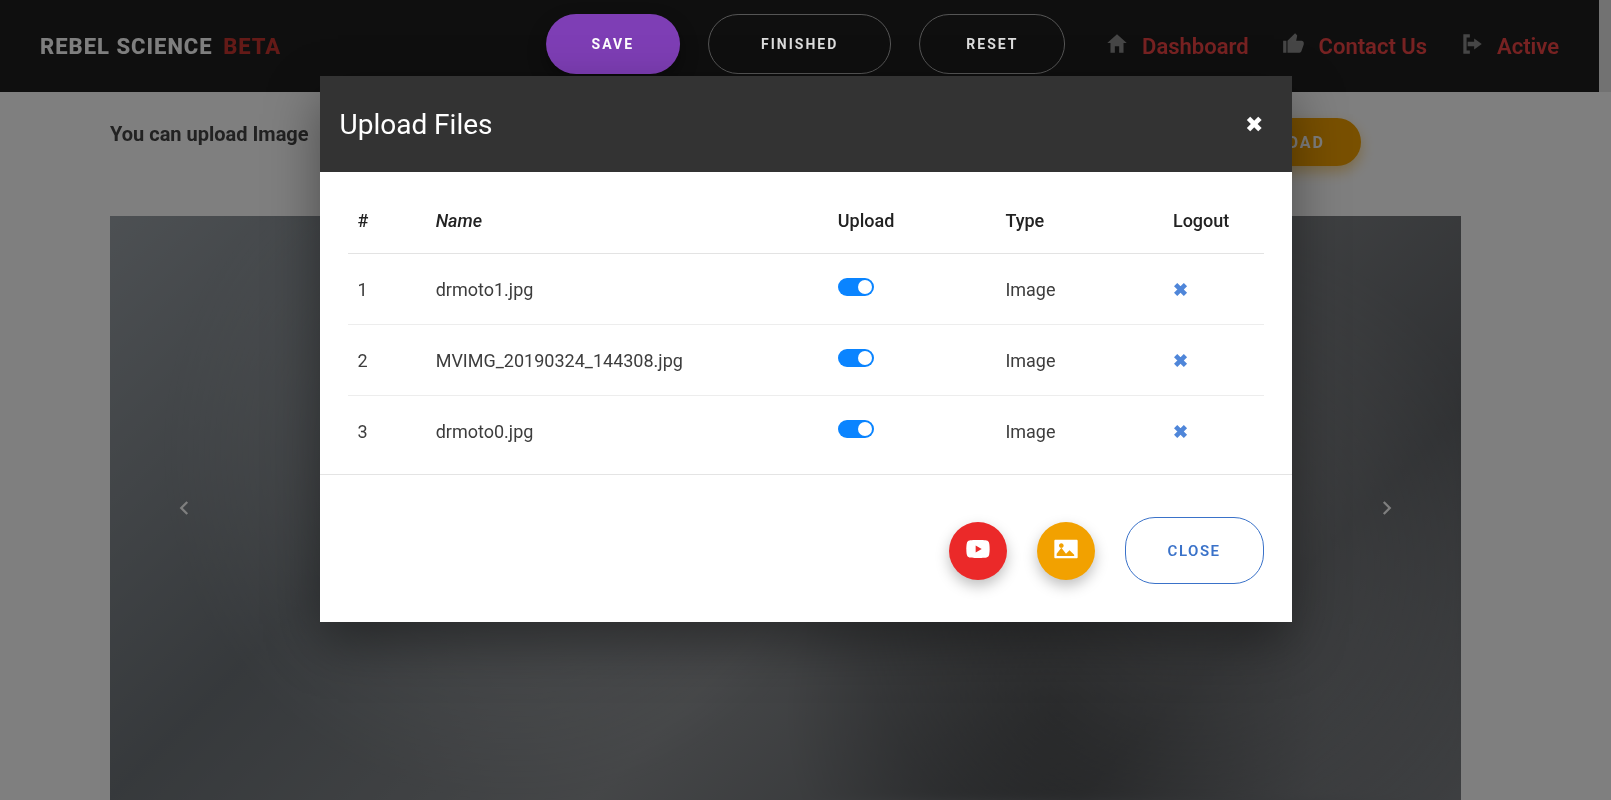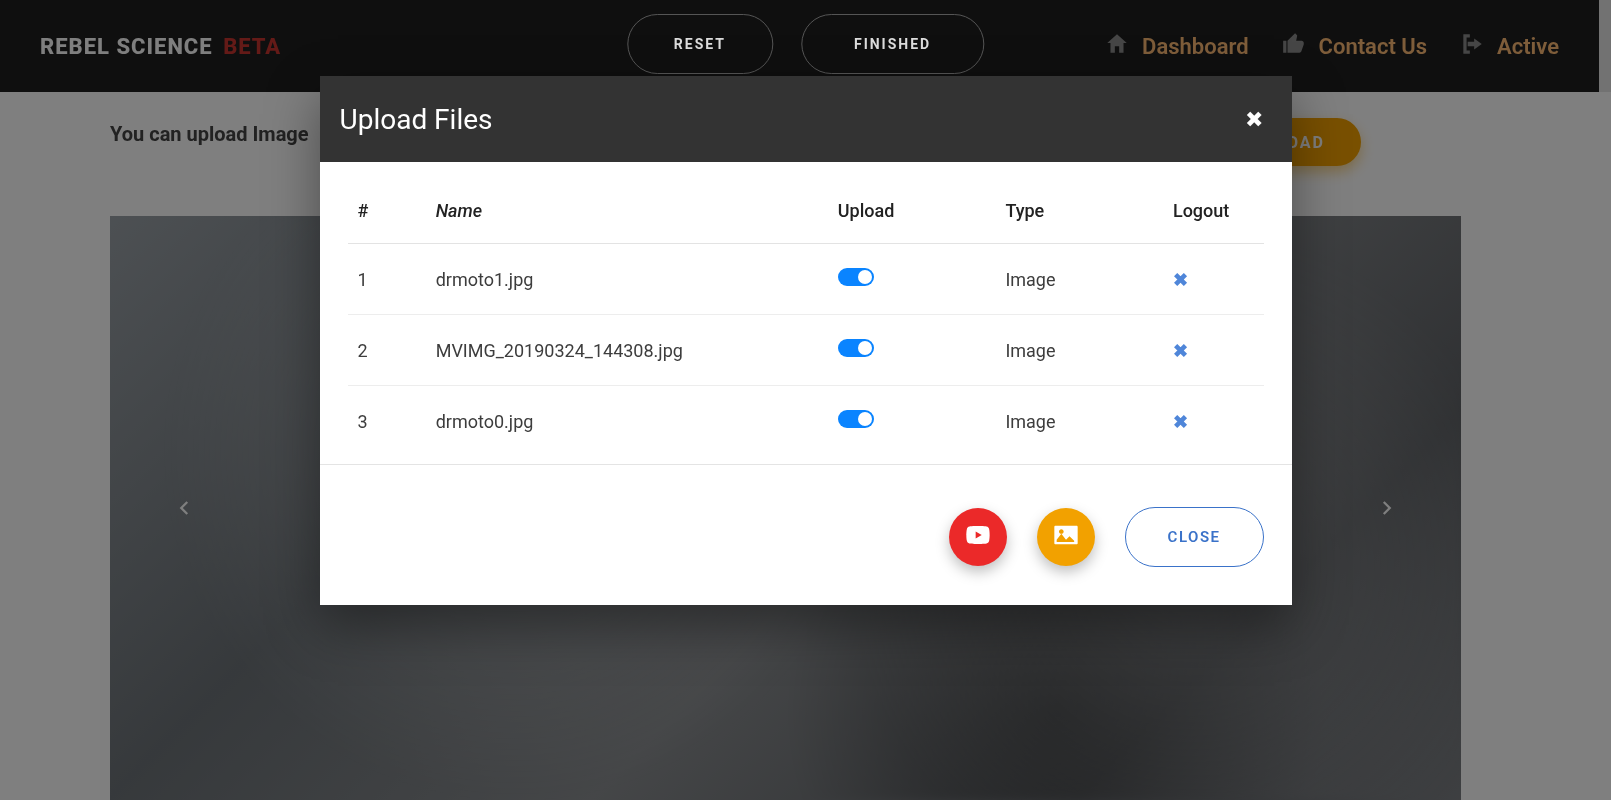--- a/index.html
+++ b/index.html
@@ -8,21 +8,21 @@
 
   
   .topnav {
     position: absolute; top: 0; left: 0; right: 12px; height: 92px;
     background: #1f1f1f; display: flex; align-items: center; padding: 0 40px;
     z-index: 5;
   }
   .brand { color: #fff; font-weight: 800; font-size: 22px; letter-spacing: 1px; }
   .brand .beta { color: #c8342f; margin-left: 4px; }
   .topnav .navlinks { margin-left: auto; display: flex; align-items: center; gap: 32px; }
-  .navlink { display: flex; align-items: center; gap: 12px; color: #fdba74; font-size: 22px; font-weight: 600; }
+  .navlink { display: flex; align-items: center; gap: 12px; color: #ef4444; font-size: 22px; font-weight: 600; }
   .navlink svg { width: 26px; height: 26px; fill: #8d8d8d; }
 
   
   .actionbar {
     position: absolute; top: 14px; left: 50%; transform: translateX(-50%);
     display: flex; gap: 28px; z-index: 40;
   }
   .pill {
     height: 60px; border-radius: 32px; display: flex; align-items: center; justify-content: center;
     padding: 0 46px; font-size: 14px; font-weight: 700; letter-spacing: 2px;
@@ -70,21 +70,21 @@
   
   .overlay {
     position: absolute; inset: 0; background: rgba(0,0,0,0.5); z-index: 30;
   }
   .modal {
     position: absolute; left: 50%; top: 76px; transform: translateX(-50%);
     width: 972px; background: #fff; box-shadow: 0 20px 50px rgba(0,0,0,0.4);
     z-index: 50;
   }
   .modal-header {
-    background: #333; color: #fff; height: 86px; display: flex; align-items: center;
+    background: #333; color: #fff; height: 96px; display: flex; align-items: center;
     justify-content: space-between; padding: 0 28px 0 20px;
   }
   .modal-header .title { font-size: 28px; font-weight: 400; }
   .modal-header .close { font-size: 22px; cursor: pointer; }
   .modal-body { padding: 24px 28px 8px 28px; }
 
   table.files { width: 100%; border-collapse: collapse; }
   table.files th {
     text-align: left; font-weight: 500; font-size: 18px; color: #222;
     padding: 14px 10px 22px 10px; border-bottom: 1px solid #e3e3e3;
@@ -118,21 +118,21 @@
   }
   .round-btn {
     width: 58px; height: 58px; border-radius: 50%; display: flex; align-items: center; justify-content: center;
     color: #fff; cursor: pointer; box-shadow: 0 6px 14px rgba(0,0,0,0.25);
   }
   .round-btn.yt { background: #eb2929; }
   .round-btn.img { background: #f2a100; }
   .round-btn svg { width: 28px; height: 28px; fill: #fff; }
 
   .close-btn {
-    height: 60px; padding: 0 42px; border-radius: 30px; border: 1.5px solid #3a72c9;
+    height: 67px; padding: 0 42px; border-radius: 30px; border: 1.5px solid #3a72c9;
     color: #3a72c9; background: #fff; font-size: 15px; font-weight: 600; letter-spacing: 1.5px;
     display: flex; align-items: center; justify-content: center; cursor: pointer;
   }
 </style>
 </head>
 <body>
 
 <div class="page">
 
   <div class="topnav">
@@ -182,22 +182,23 @@
         <svg viewBox="0 0 24 24">
             <polyline points="9 4 17 12 9 20"></polyline>
           </svg>
       </div>
     </div>
   </div>
 
   <div class="overlay"></div>
 
   <div class="actionbar">
+    <div class="pill save">SAVE</div>
+    <div class="pill finished">FINISHED</div>
     <div class="pill reset">RESET</div>
-    <div class="pill finished">FINISHED</div>
   </div>
 
   <div class="modal">
     <div class="modal-header">
       <div class="title">Upload Files</div>
       <div class="close">
         <span>✖</span>
       </div>
     </div>
     <div class="modal-body">

